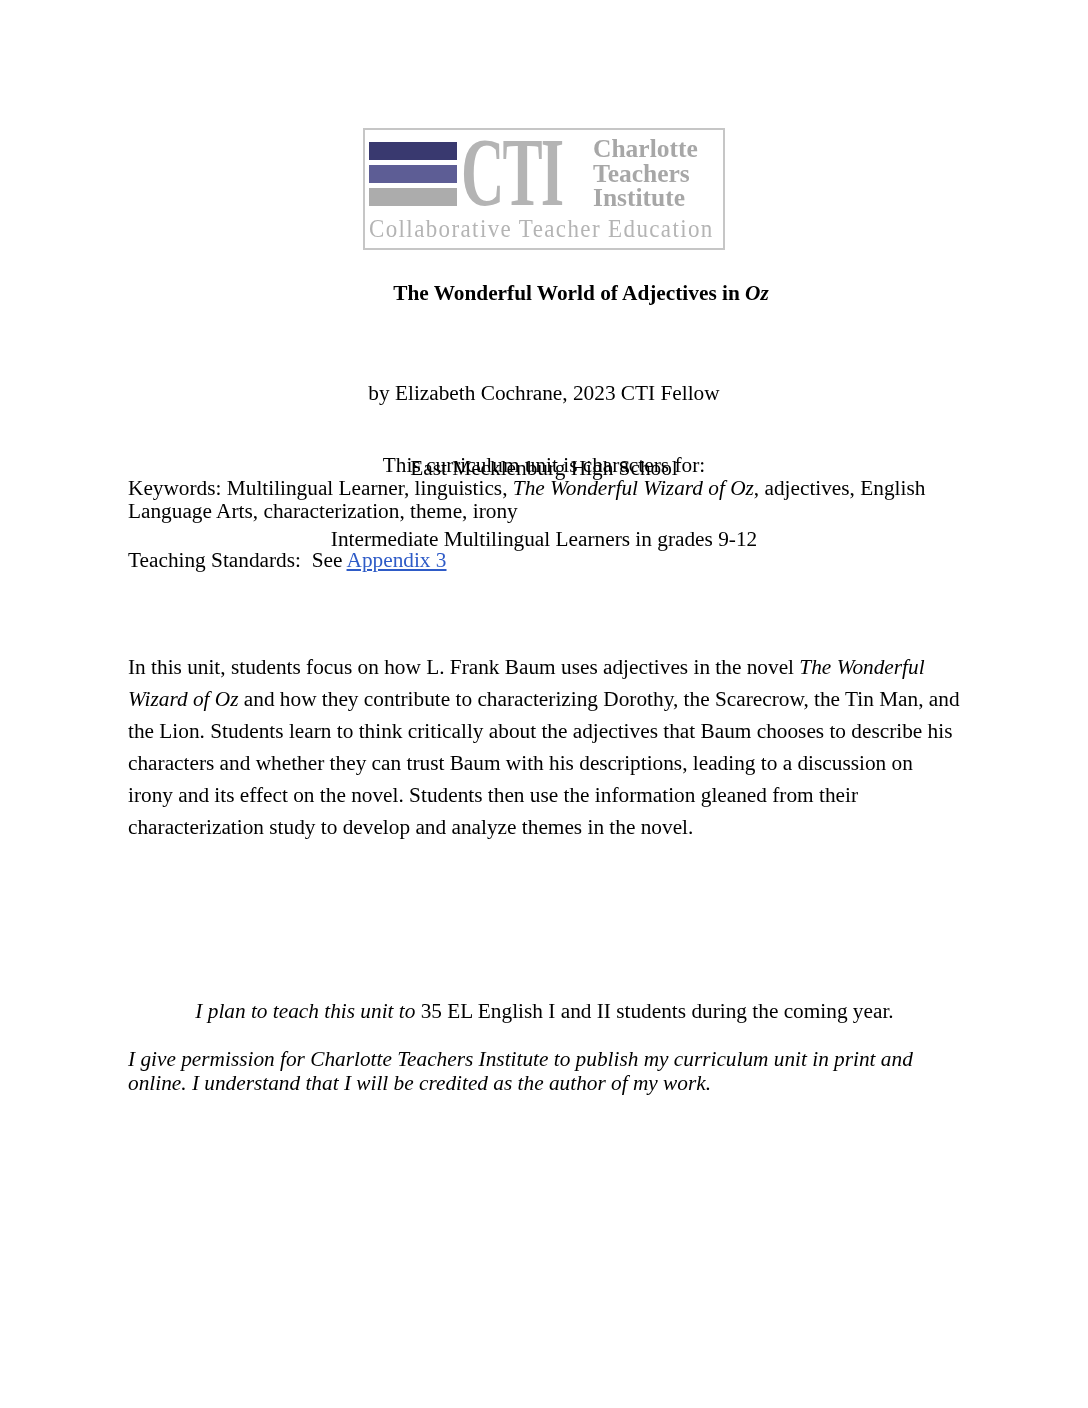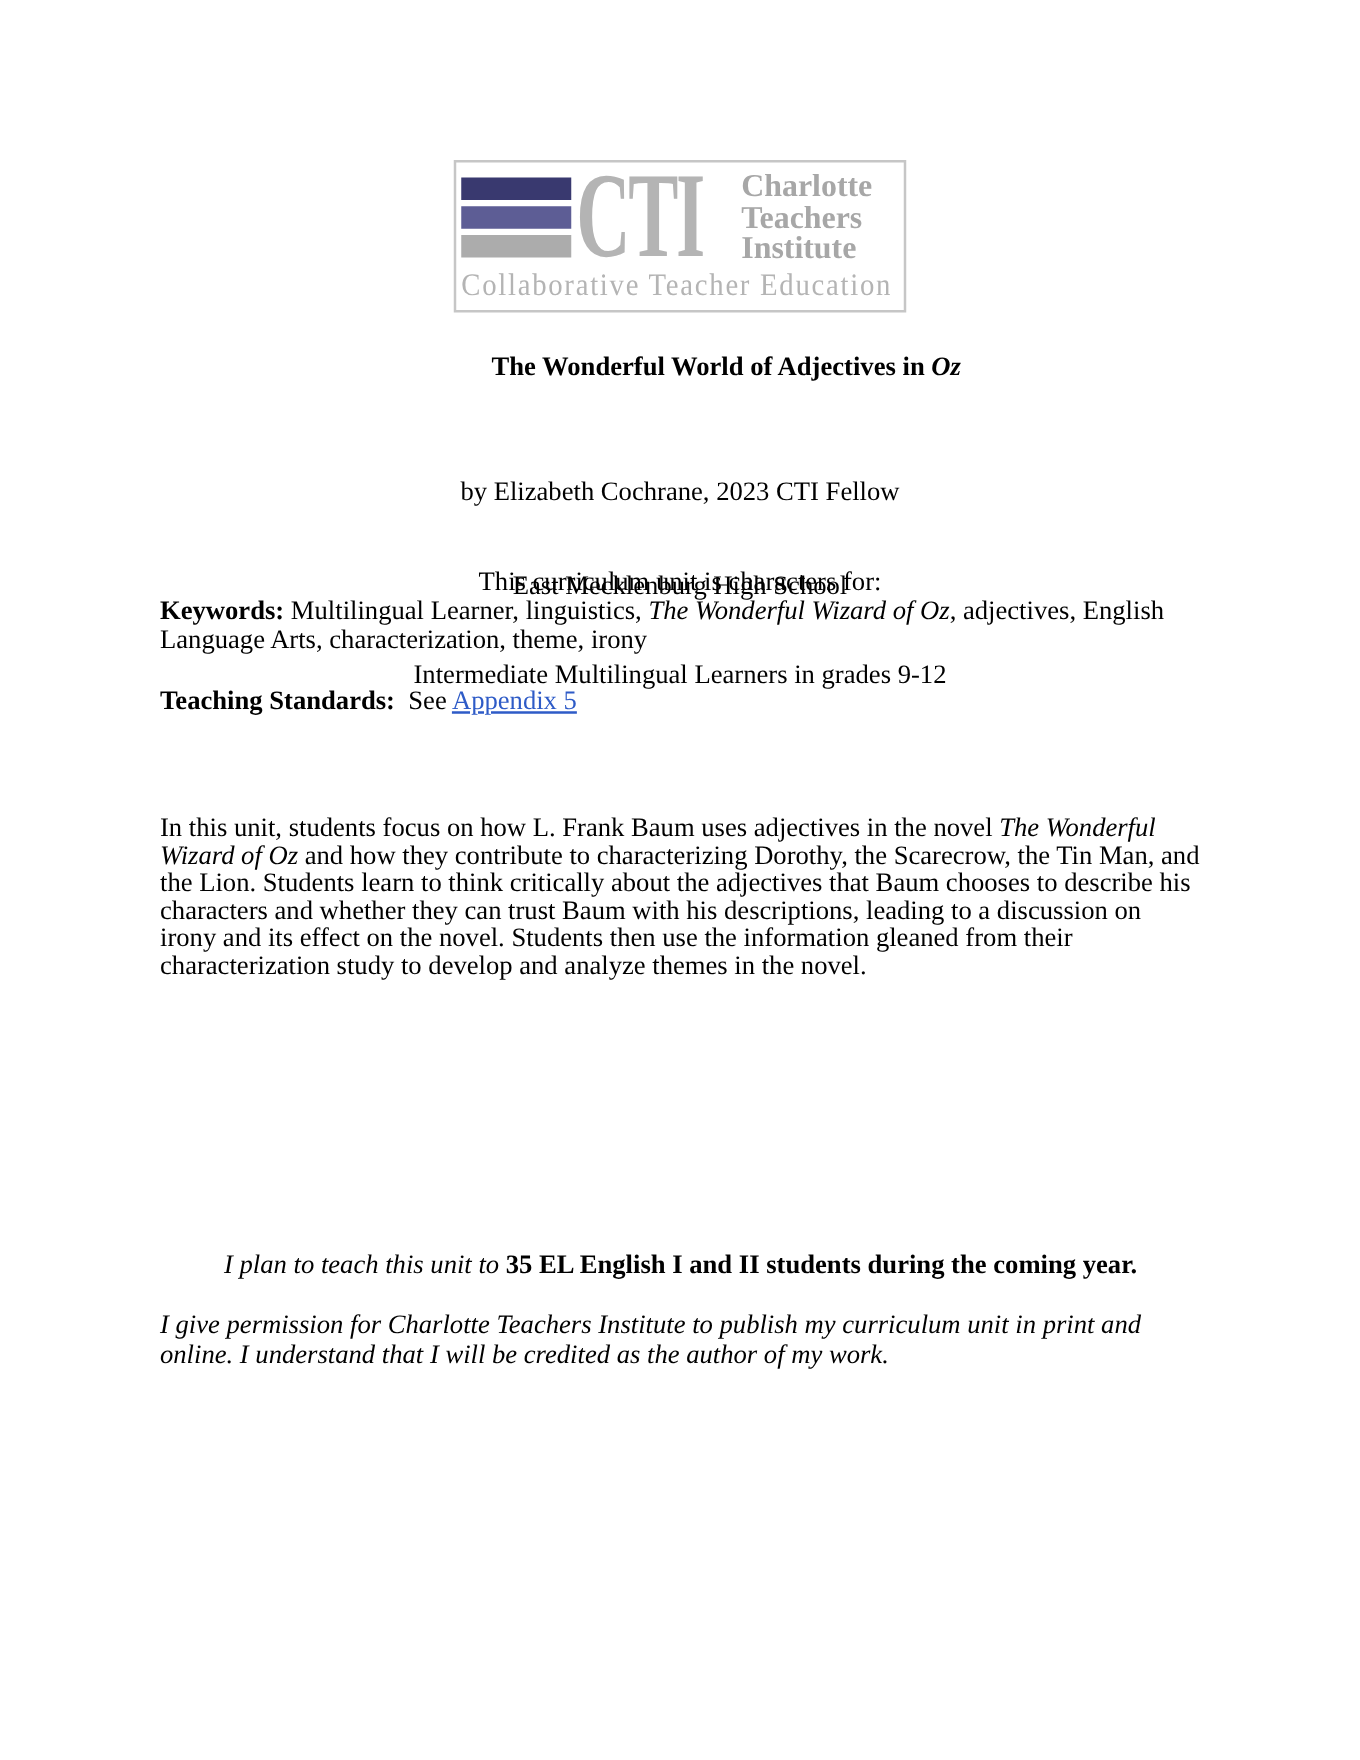--- a/index.html
+++ b/index.html
@@ -35,25 +35,25 @@
   .center { position:absolute; left:0; width:100%; text-align:center; }
   .col { position:absolute; left:128px; width:833px; }
   .t { font-size:21.3px; white-space:pre-wrap; }
   .title-block { top:280px; font-weight:bold; line-height:27px;padding-left:37px; }
   .byline-block { top:331px; line-height:25px; }
   .rec-block { top:404px; line-height:24.5px; }
   .keywords-block { top:477px; line-height:23px; }
   .ts-block { top:549px; line-height:23px; }
   .synopsis-block { top:601px; }
   .synopsis-label { line-height:23px; font-weight:bold; }
-  .synopsis-text { margin:0; line-height:22px; }
+  .synopsis-text { margin:0; line-height:32px; }
   .plan-block { top:1000px; line-height:23px;text-align:center; }
   .permission-block { top:1048px; line-height:23.5px; font-style:italic; }
   .ital { font-style:italic; }
-  .bold { font-weight:bold;margin-top:36px; }
+  .bold { font-weight:normal;margin-top:36px; }
   .doc-link { text-decoration:underline; cursor:pointer; }
 </style>
 </head>
 <body>
 
 <div class="page">
 
   <div class="logo" style="border-color: rgb(198, 198, 198);">
     <div class="bars">
       <div class="bar" style="background-color: rgb(57, 57, 111);"></div>
@@ -76,21 +76,21 @@
     <div>East Mecklenburg High School</div>
   </div>
 
   <div class="center t rec-block">
     <div>This curriculum unit is characters for:</div>
     <div>Intermediate Multilingual Learners in grades 9-12</div>
   </div>
 
   <div class="col t keywords-block"><span class="bold">Keywords:</span><span> Multilingual Learner, linguistics, </span><span class="ital">The Wonderful Wizard of Oz</span><span>, adjectives, English Language Arts, characterization, theme, irony</span></div>
 
-  <div class="col t ts-block"><span class="bold">Teaching Standards:</span><span>  See </span><a class="doc-link" style="color: rgb(46, 91, 199);">Appendix 5</a></div>
+  <div class="col t ts-block"><span class="bold">Teaching Standards:</span><span>  See </span><a class="doc-link" style="color: rgb(46, 91, 199);">Appendix 3</a></div>
 
   <div class="col t synopsis-block">
     <p class="synopsis-text"><span>In this unit, students focus on how L. Frank Baum uses adjectives in the novel </span><span class="ital">The Wonderful Wizard of Oz</span><span> and how they contribute to characterizing Dorothy, the Scarecrow, the Tin Man, and the Lion. Students learn to think critically about the adjectives that Baum chooses to describe his characters and whether they can trust Baum with his descriptions, leading to a discussion on irony and its effect on the novel. Students then use the information gleaned from their characterization study to develop and analyze themes in the novel.</span></p>
   </div>
 
   <div class="col t plan-block"><span class="ital">I plan to teach this unit to </span><span class="bold">35 EL English I and II students during the coming year.</span></div>
 
   <div class="col t permission-block">I give permission for Charlotte Teachers Institute to publish my curriculum unit in print and online. I understand that I will be credited as the author of my work.</div>
 
 </div>

